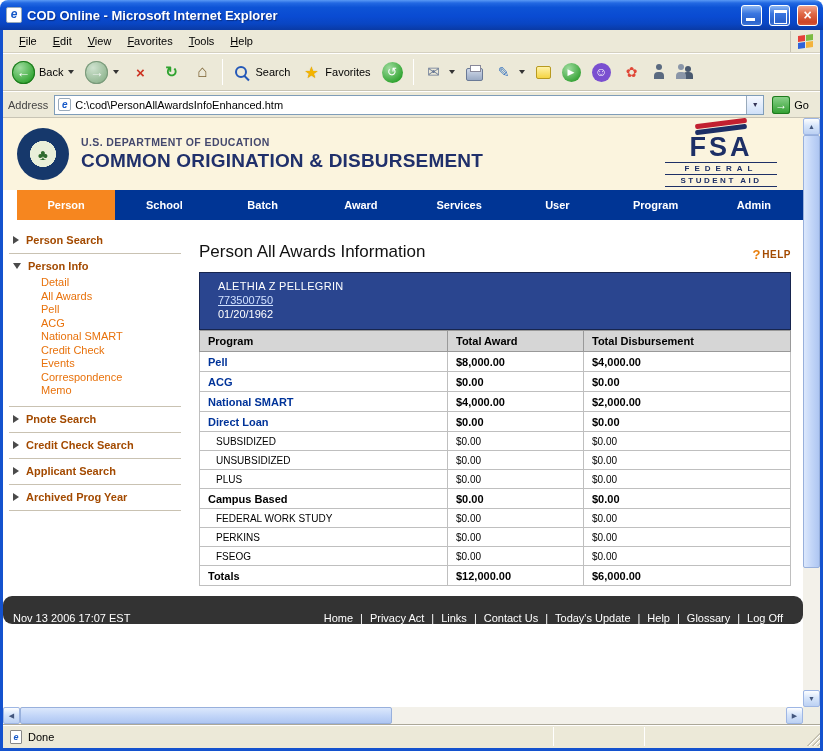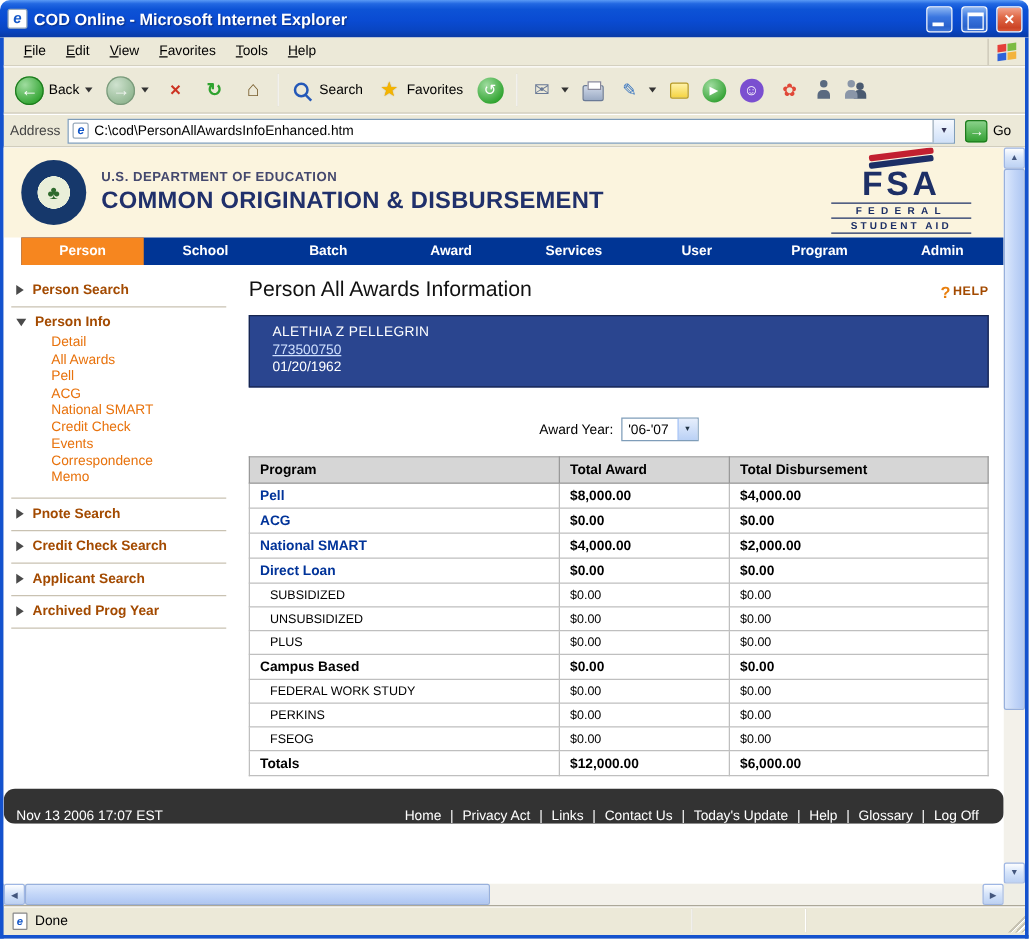--- a/index.html
+++ b/index.html
@@ -93,37 +93,37 @@
   .banner-app { font-size:19px; font-weight:bold; color:#20306B; letter-spacing:.2px; }
   .fsa { margin-left:auto; text-align:center; width:112px; }
   .fsa-flag { width:56px; height:13px; margin:0 auto; position:relative; }
   .fsa-flag::before { content:""; position:absolute; left:2px; top:0; width:52px; height:5px; background:#C22030; border-radius:2px; transform:rotate(-7deg); }
   .fsa-flag::after { content:""; position:absolute; left:2px; top:6px; width:52px; height:5px; background:#1D2F66; border-radius:2px; transform:rotate(-7deg); }
   .fsa-word { font-size:27px; font-weight:bold; color:#1D2F66; letter-spacing:3px; line-height:27px; }
   .fsa-federal { font-size:8px; font-weight:bold; letter-spacing:5px; color:#1D2F66; border-top:1px solid #1D2F66; border-bottom:1px solid #1D2F66; padding:1px 0; margin-top:1px; }
   .fsa-student { font-size:8px; font-weight:bold; letter-spacing:2.5px; color:#1D2F66; border-bottom:1px solid #1D2F66; padding:1px 0; }
 
   
-  .nav { height:22px; background:#003595; display:flex; flex:none;margin-left:14px; }
+  .nav { height:30px; background:#003595; display:flex; flex:none;margin-left:14px; }
   .nav-tab { flex:1; color:#fff; font-weight:bold; font-size:11px; display:flex; align-items:center; justify-content:center; cursor:pointer; }
   .nav-tab.active { background:#F6861F; }
 
   
   .content { display:flex; flex:none; }
   .sidebar { width:192px; flex:none; padding-top:8px; }
   .sb-sec { margin:0 14px 0 6px; border-bottom:1px solid #C9C2B2; padding:4px 0 5px; }
   .sb-sec:last-child { border-bottom:1px solid #C9C2B2; }
   .sb-head { display:flex; align-items:center; gap:7px; color:#A34A00; font-weight:bold; font-size:11px; padding:2px 0 2px 4px; cursor:pointer; }
   .tri-r { width:0; height:0; border-left:6px solid #4A4A4A; border-top:4px solid transparent; border-bottom:4px solid transparent; }
   .tri-d { width:0; height:0; border-top:6px solid #4A4A4A; border-left:4px solid transparent; border-right:4px solid transparent; }
   .sb-items { display:flex; flex-direction:column; padding:2px 0 3px 32px; }
   .sb-items a { color:#E8720C; font-size:11px; line-height:13.5px; text-decoration:none; cursor:pointer; }
 
   .main { flex:1; padding:10px 12px 0 4px; }
-  .title-row { display:flex; align-items:center; margin:0 0 10px;gap:20px; }
+  .title-row { display:flex; align-items:flex-end; margin:12px 0 10px;gap:20px; }
   .page-title { font-size:17px; color:#111; }
   .help-link { margin-left:auto; display:flex; align-items:center; gap:2px; cursor:pointer; margin-top:2px; }
   .help-q { color:#E87E0C; font-weight:bold; font-size:13px; }
   .help-text { color:#A34A00; font-weight:bold; font-size:10px; letter-spacing:.5px; }
 
   .person-box { background:#2A458F; border:1px solid #17254F; padding:6px 18px 8px; color:#fff; line-height:14px; }
   .person-name { font-size:11px; letter-spacing:.3px; }
   .person-id { color:#CFE0FF; text-decoration:underline; cursor:pointer; font-size:11px; }
   .person-dob { font-size:11px; }
 
@@ -360,27 +360,20 @@
                 <span class="help-text">HELP</span>
               </div>
             </div>
 
             <div class="person-box">
               <div class="person-name">ALETHIA Z PELLEGRIN</div>
               <a class="person-id">773500750</a>
               <div class="person-dob">01/20/1962</div>
             </div>
 
-            <div class="award-year-row">
-              <span>Award Year:</span>
-              <div class="select-box">
-                <span class="select-value">'06-'07</span>
-                <span class="select-btn">▼</span>
-              </div>
-            </div>
 
             <table class="awards">
               <colgroup>
                   <col style="width:248px">
                   <col style="width:136px">
                   <col>
                 </colgroup>
               <thead>
                 <tr>
                   <th>Program</th>

